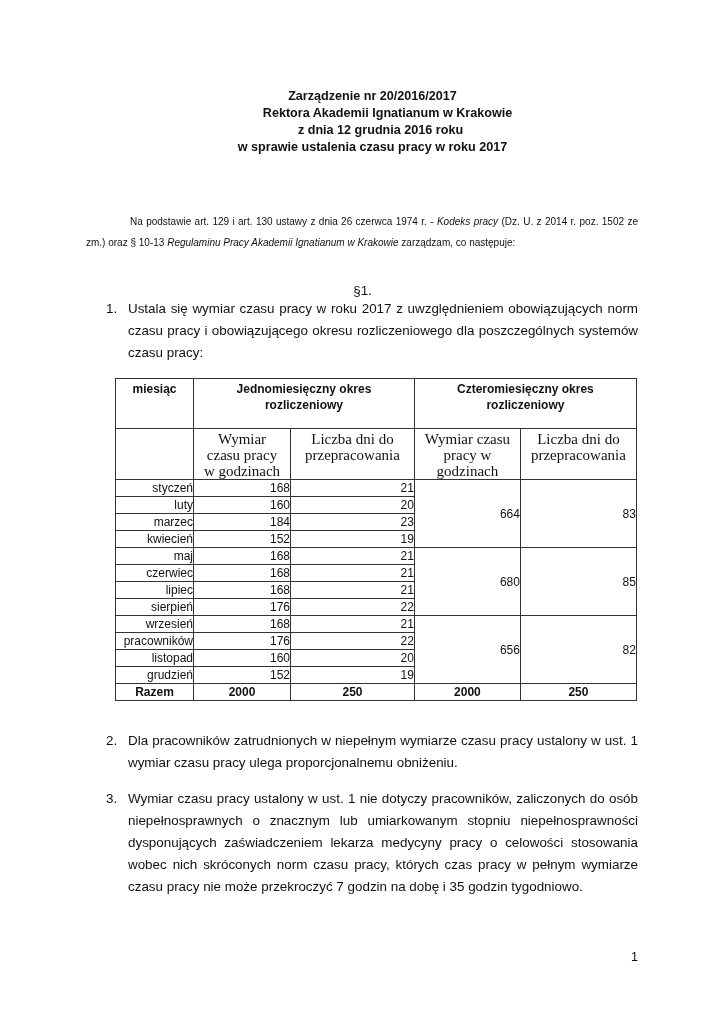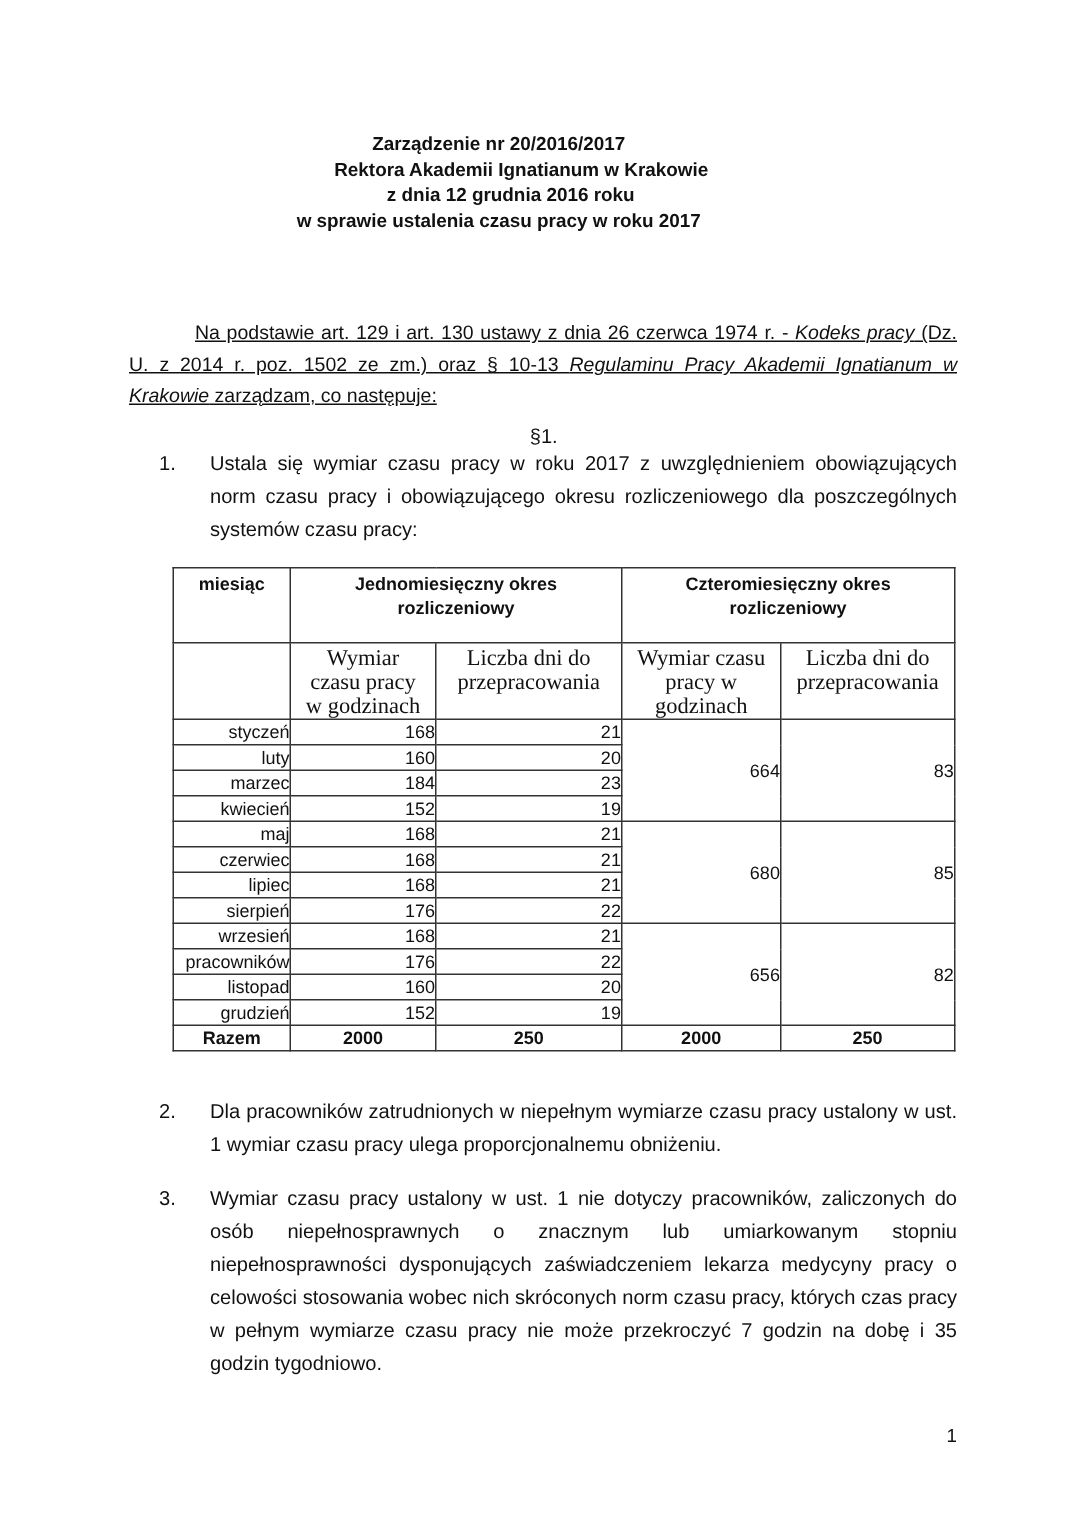--- a/index.html
+++ b/index.html
@@ -1,31 +1,31 @@
 <!DOCTYPE html>
 <html><head>
 <meta charset="utf-8">
 <style>
   html, body { margin:0; padding:0; background:#ffffff; }
   body { width:725px; height:1024px; position:relative; overflow:hidden;
          font-family:"Liberation Sans", sans-serif; color:#111; }
   .page { position:absolute; left:0; top:0; width:725px; height:1024px; }
   .title { position:absolute; left:0; width:665px; top:88px; text-align:center;
-           font-weight:bold; font-size:12.6px; line-height:17px; }
+           font-weight:bold; font-size:12.6px; line-height:17px;padding-left:40px; }
   .title div { white-space:nowrap; }
   .title .l2 { padding-left:30px; }
   .title .l3 { padding-left:16px; }
-  .para { position:absolute; left:86px; width:552px; top:211px; font-size:13px;
-          line-height:21px; text-align:justify;text-decoration:underline; }
+  .para { position:absolute; left:86px; width:552px; top:211px; font-size:10px;
+          line-height:21px; text-align:justify; }
   .para .indent { display:inline-block; width:44px; }
   .section-mark { position:absolute; left:0; width:725px; top:283px; text-align:center;
                   font-size:13.4px; }
   .item { position:absolute; left:106px; width:532px; font-size:13.4px; line-height:22px; }
   .item .num { position:absolute; left:0; top:0; }
-  .item .txt { margin-left:34px; text-align:justify; text-align-last:left; }
+  .item .txt { margin-left:22px; text-align:justify; text-align-last:left; }
   .item1 { top:298px; }
   .item2 { top:730px; }
   .item3 { top:788px; }
   table.wt { position:absolute; left:115px; top:378px; border-collapse:collapse;
              font-size:12px; table-layout:fixed; }
   table.wt td { border:1px solid #333; text-align:center; padding:0; vertical-align:top;
                 line-height:16px;margin-top:36px; }
   table.wt td.mid { vertical-align:middle; }
   table.wt tr.hdr1 td { height:47px; font-weight:bold; padding-top:2px; }
   table.wt tr.hdr2 td { height:46px; padding-top:2px; font-size:15px;font-family:Liberation Serif, serif; }

